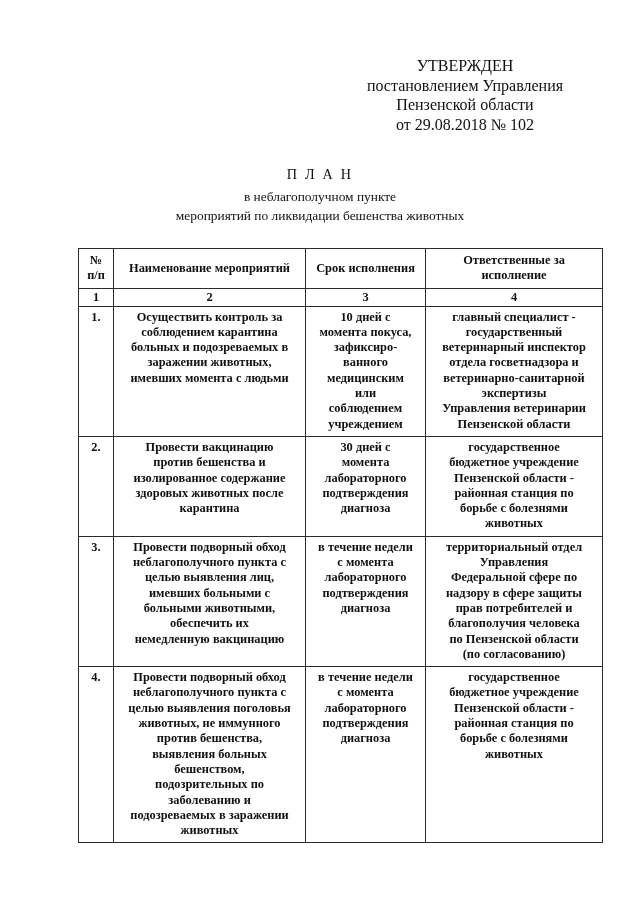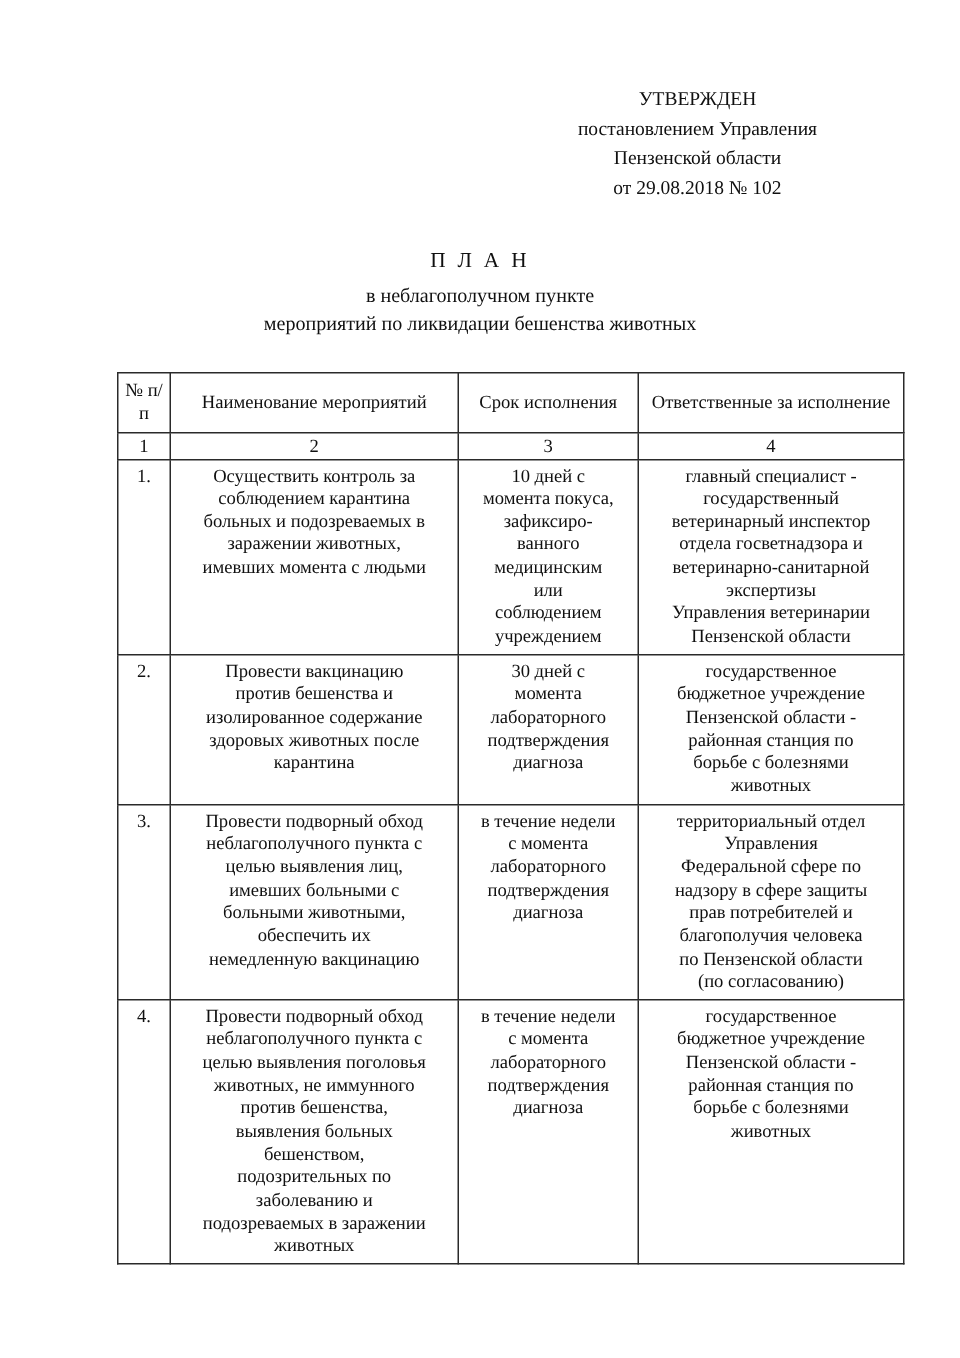--- a/index.html
+++ b/index.html
@@ -24,21 +24,21 @@
     height: 905px;
   }
 
   
   .approval {
     position: absolute;
     left: 330px;
     top: 56px;
     width: 270px;
     text-align: center;
-    font-size: 13px;
+    font-size: 16px;
     line-height: 19.5px;
   }
   .approval .line {
     white-space: nowrap;
   }
 
   
   .title-block {
     position: absolute;
     left: 70px;
@@ -57,20 +57,21 @@
   .title-sub {
     font-size: 13.4px;
   }
 
   
   .tbl-wrap {
     position: absolute;
     left: 78px;
     top: 248px;
     width: 524px;
+    font-weight: bold;
   }
   table.plan {
     border-collapse: collapse;
     width: 524px;
     table-layout: fixed;
   }
   table.plan td {
     border: 1px solid #2a2a2a;
     text-align: center;
     vertical-align: top;

